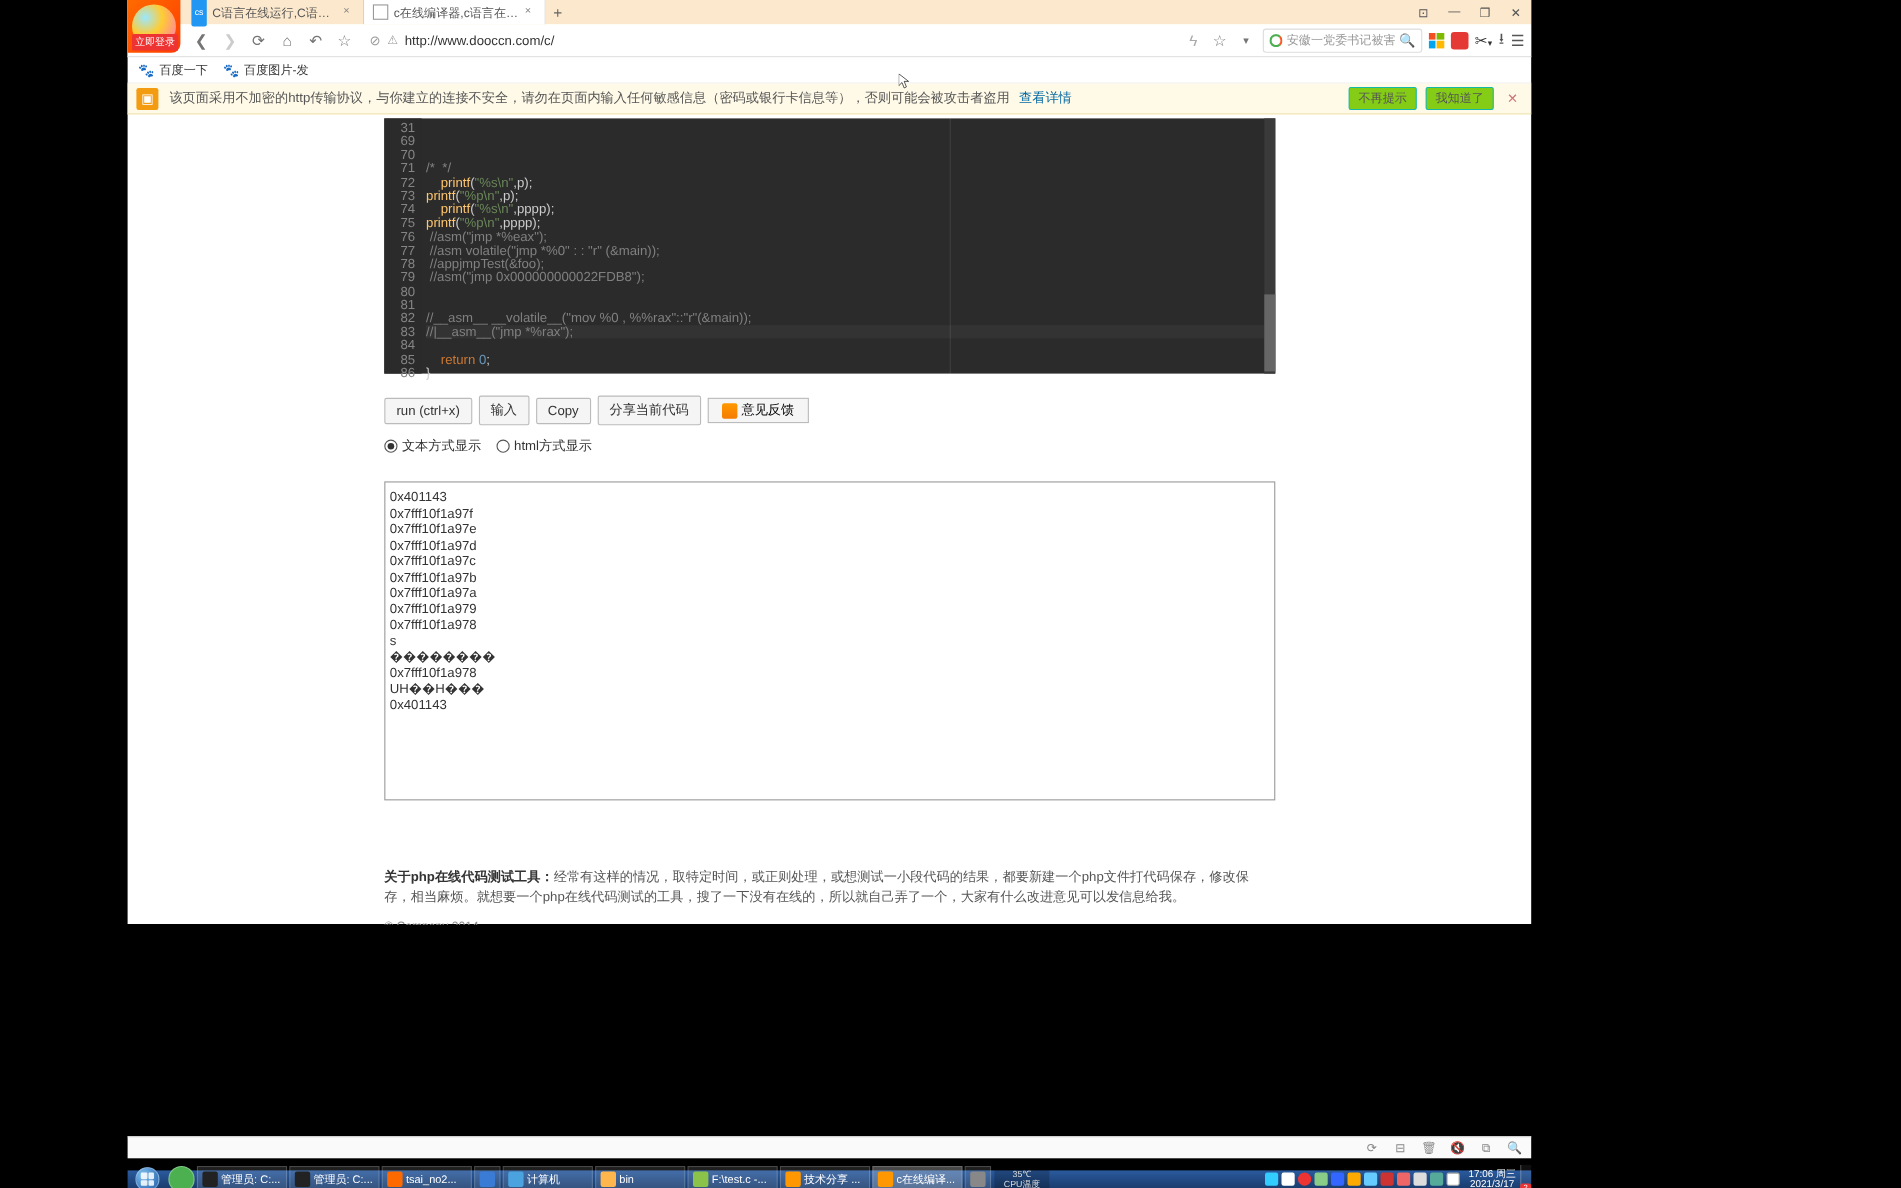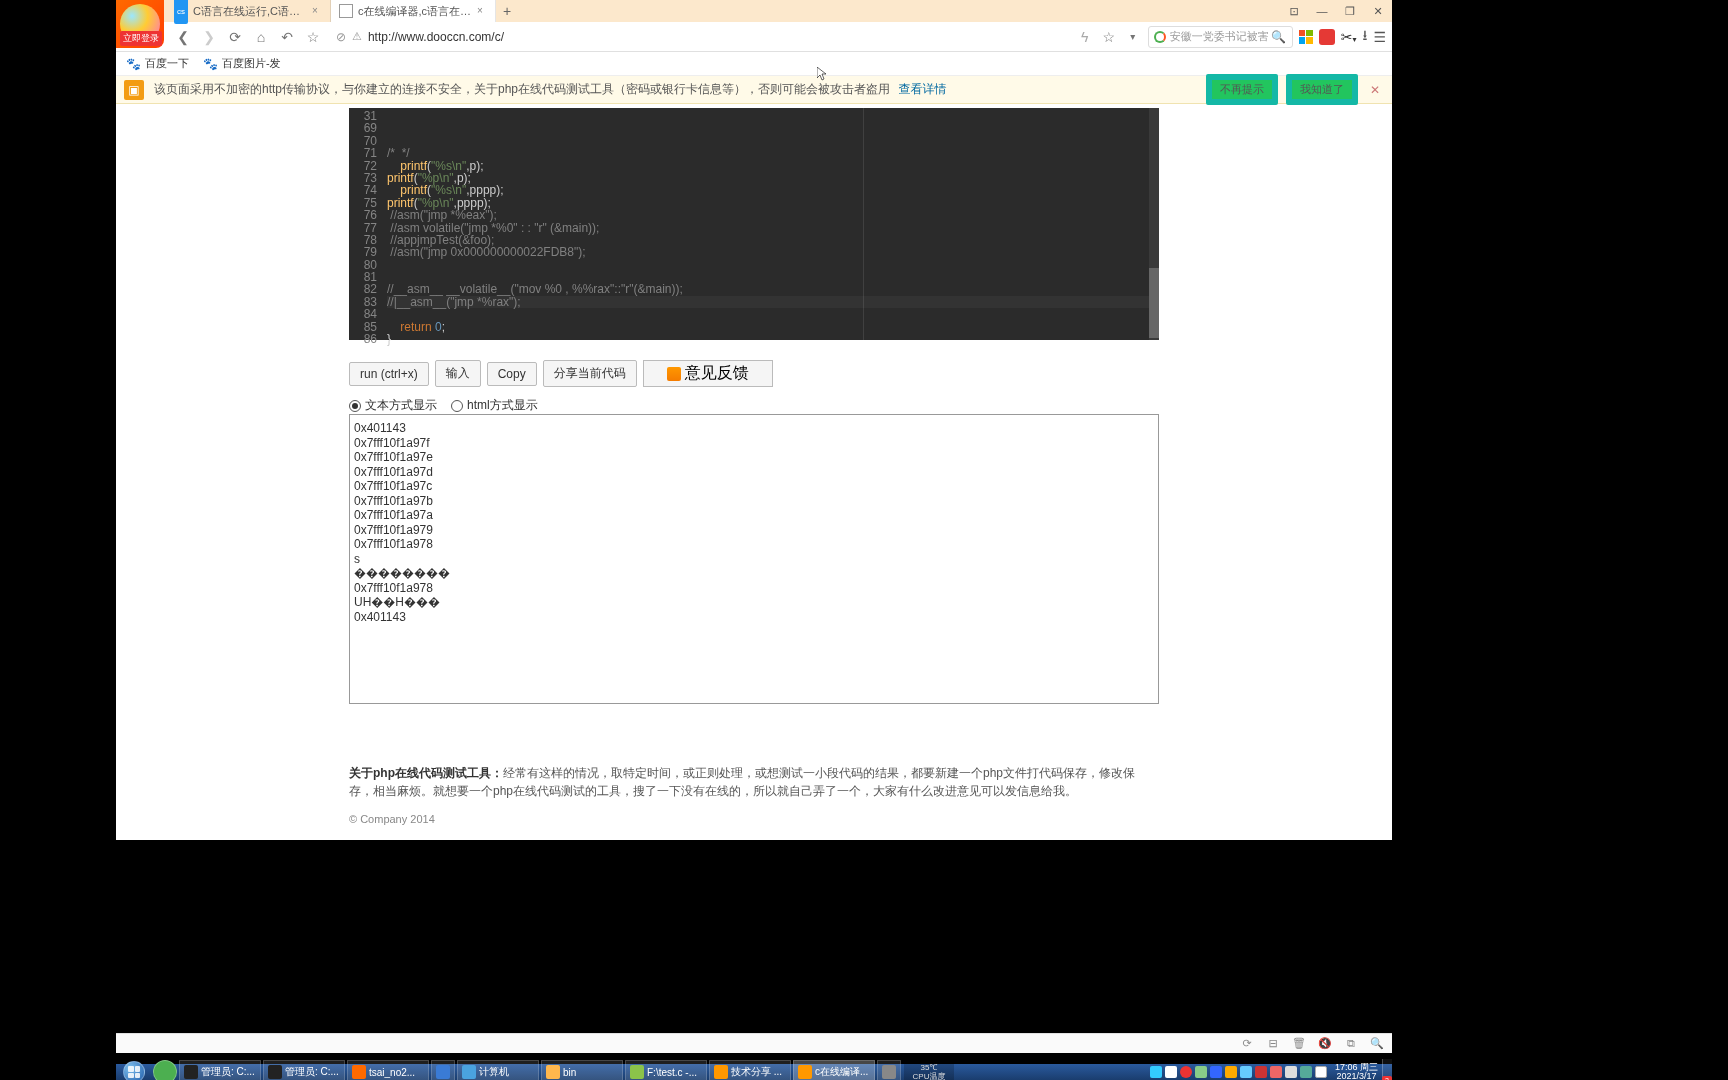--- a/index.html
+++ b/index.html
@@ -37,43 +37,43 @@
 .dl-icon { font-size: 14px; color: #555; }
 .menu-icon { font-size: 14px; color: #555; }
 .bookmark-bar { height: 24px; display: flex; align-items: center; padding: 0 10px; gap: 14px; border-bottom: 1px solid #eee; }
 .bm-item { display: flex; align-items: center; gap: 4px; font-size: 11px; color: #333; }
 .paw { color: #2962ff; font-size: 12px; }
 .security-banner { height: 28px; background: #fffae8; display: flex; align-items: center; padding: 0 8px; gap: 10px; font-size: 12px; border-bottom: 1px solid #f0e3b0; }
 .sec-icon { width: 20px; height: 20px; background: #f39c12; border-radius: 2px; display: flex; align-items: center; justify-content: center; color: #fff; font-size: 12px; }
 .sec-text { color: #555; flex: 1; }
 .sec-link { color: #0369a1; cursor: pointer; margin-left: 5px; }
 .sec-actions { display: flex; gap: 8px; align-items: center; }
-.sec-btn { padding: 2px 8px; border: 6px solid #14b8a6; background: #22c55e; font-size: 11px; color: #555; border-radius: 2px; }
+.sec-btn { padding: 2px 8px; border: 1px solid #14b8a6; background: #84cc16; font-size: 11px; color: #555; border-radius: 2px; }
 .sec-close { color: #c77; cursor: pointer; font-size: 12px; padding: 0 4px; }
 .page-content { flex: 1; overflow: auto; display: flex; justify-content: center; padding-top: 4px; position: relative; }
 .content-inner { width: 810px; }
 .code-editor { background: #2b2b2b; display: flex; position: relative; font-family: "Consolas", monospace; font-size: 12px; height: 232px; }
 .gutter { width: 34px; background: #2b2b2b; color: #858585; text-align: right; padding: 2px 6px 2px 0; line-height: 12.4px; }
 .gutter div { height: 12.4px; }
 .code-body { flex: 1; padding: 2px 4px; color: #ccc; line-height: 12.4px; position: relative; }
 .code-line { height: 12.4px; white-space: pre; }
 .code-line.hl { background: rgba(255,255,255,.04); }
 .vline { position: absolute; top: 0; bottom: 0; left: 480px; width: 1px; background: rgba(255,255,255,.1); }
 .kw { color: #cc7832; }
 .fn { color: #ffc66d; }
 .str { color: #6a8759; }
 .cm { color: #808080; }
 .num { color: #6897bb; }
 .editor-scroll { position: absolute; right: 0; top: 0; bottom: 0; width: 10px; background: #3a3a3a; }
 .editor-thumb { position: absolute; right: 0; width: 10px; background: #666; top: 160px; height: 70px; }
 .toolbar-row { display: flex; gap: 6px; margin: 20px 0 10px; align-items: center; }
 .tool-btn { padding: 4px 10px; border: 1px solid #bbb; background: #f5f5f5; font-size: 12px; color: #333; border-radius: 2px; cursor: pointer; }
-.feedback { display: flex; align-items: center; gap: 4px; padding: 2px 23px; border: 1px solid #bbb; background: #f5f5f5; font-size: 16px; }
+.feedback { display: flex; align-items: center; gap: 4px; padding: 2px 12px; border: 1px solid #bbb; background: #f5f5f5; font-size: 12px; }
 .mail-ico { width: 14px; height: 14px; background: linear-gradient(#ff9800,#f57c00); border-radius: 2px; }
-.radio-row { display: flex; gap: 14px; margin-bottom: 0; font-size: 12px; color: #333; align-items: flex-end; }
+.radio-row { display: flex; gap: 14px; margin-bottom: 24px; font-size: 12px; color: #333; align-items: flex-end; }
 .radio-item { display: flex; align-items: center; gap: 4px; }
 .radio-dot { width: 12px; height: 12px; border: 1px solid #555; border-radius: 50%; display: flex; align-items: center; justify-content: center; }
 .radio-dot.checked::after { content: ""; width: 6px; height: 6px; background: #333; border-radius: 50%; }
 .output-box { width: 100%; height: 290px; border: 1px solid #999; padding: 6px 4px; font-size: 12px; color: #333; line-height: 14.5px; font-family: Arial, sans-serif; resize: none; }
 .output-box div { height: 14.5px; }
 .about-section { margin-top: 60px; font-size: 12px; color: #555; line-height: 18px; }
 .about-label { font-weight: bold; color: #333; }
 .company-line { margin-top: 10px; color: #888; font-size: 11px; }
 .status-bar { position: absolute; left: 116px; bottom: 27px; width: 1276px; height: 20px; background: #fafafa; border-top: 1px solid #e0e0e0; display: flex; align-items: center; justify-content: flex-end; gap: 12px; padding: 0 8px; font-size: 11px; color: #888; }
 .sb-ico { width: 14px; height: 14px; display: flex; align-items: center; justify-content: center; }
@@ -166,21 +166,21 @@
     </div>
     <div class="bm-item">
       <span class="paw">🐾</span>
       <span>百度图片-发</span>
     </div>
   </div>
 
   <div class="security-banner">
     <span class="sec-icon">▣</span>
     <span class="sec-text">
-      <span>该页面采用不加密的http传输协议，与你建立的连接不安全，关于php在线代码测试工具（密码或银行卡信息等），否则可能会被攻击者盗用</span>
+      <span>该页面采用不加密的http传输协议，与你建立的连接不安全，请勿在页面内输入任何敏感信息（密码或银行卡信息等），否则可能会被攻击者盗用</span>
       <span class="sec-link">查看详情</span>
     </span>
     <span class="sec-actions">
       <span class="sec-btn">不再提示</span>
       <span class="sec-btn">我知道了</span>
       <span class="sec-close">✕</span>
     </span>
   </div>
 
   <div class="page-content">

